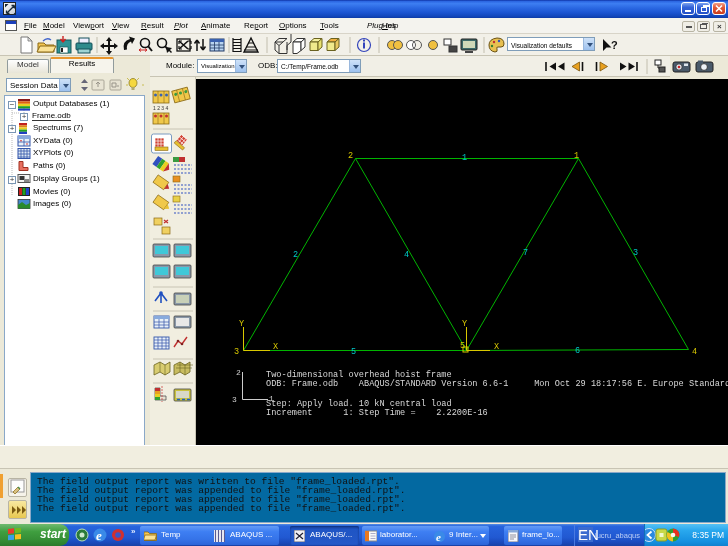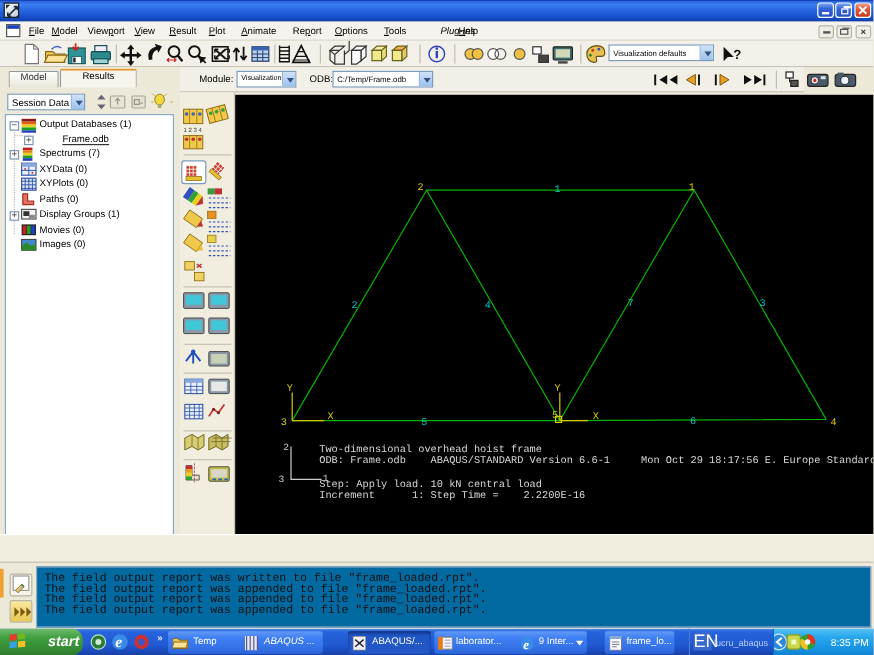--- a/index.html
+++ b/index.html
@@ -101,21 +101,21 @@
 
 <div class="abs" id="menubar">
   <div id="mdiicon">
       <div class="t"></div>
     </div>
   <span class="mi" style="left:24px;"><u>F</u>ile</span>
   <span class="mi" style="left:43px;"><u>M</u>odel</span>
   <span class="mi" style="left:73px;">View<u>p</u>ort</span>
   <span class="mi" style="left:112px;"><u>V</u>iew</span>
   <span class="mi" style="left:141px;"><u>R</u>esult</span>
-  <span class="mi" style="left:174px;"><u>P</u>lot</span>
+  <span class="mi" style="left:174px;font-style:italic;"><u>P</u>lot</span>
   <span class="mi" style="left:201px;"><u>A</u>nimate</span>
   <span class="mi" style="left:244px;">Re<u>p</u>ort</span>
   <span class="mi" style="left:279px;"><u>O</u>ptions</span>
   <span class="mi" style="left:320px;"><u>T</u>ools</span>
   <span class="mi" style="left:367px;font-style:italic;">Plug-<u>i</u>ns</span>
   <span class="mi" style="left:382px;"><u>H</u>elp</span>
   <div class="mdibtn" style="right:33px;">
       <span style="position:absolute;left:3px;top:4px;width:6px;height:2px;background:#555;"></span>
     </div>
   <div class="mdibtn" style="right:18px;">
@@ -340,21 +340,21 @@
       <rect x="14" y="92" width="3" height="7" fill="#cc2020"></rect>
       <rect x="17.5" y="92" width="3" height="7" fill="#20a020"></rect>
       <rect x="21" y="92" width="3" height="7" fill="#2040cc"></rect>
 
       <rect x="13" y="103.5" width="12" height="9" fill="#4488cc" stroke="#333" stroke-width="0.8"></rect>
       <path d="M13 109 l4 -3 l4 3 l4 -2 v5.5 h-12 z" fill="#2a8a2a"></path>
     </svg>
     <div class="pm" style="left:3px;top:5px;">−</div>
     <div class="trow" style="left:28px;top:3px;">Output Databases (1)</div>
     <div class="pm" style="left:15px;top:17px;">+</div>
-    <div class="trow" style="left:27px;top:15px;border-bottom:1px solid #333;margin-left:20px;">Frame.odb</div>
+    <div class="trow" style="left:27px;top:15px;border-bottom:1px solid #333;">Frame.odb</div>
     <div class="pm" style="left:3px;top:29px;">+</div>
     <div class="trow" style="left:28px;top:27px;">Spectrums (7)</div>
     <div class="trow" style="left:28px;top:40px;">XYData (0)</div>
     <div class="trow" style="left:28px;top:52px;">XYPlots (0)</div>
     <div class="trow" style="left:28px;top:65px;">Paths (0)</div>
     <div class="pm" style="left:3px;top:80px;">+</div>
     <div class="trow" style="left:28px;top:78px;">Display Groups (1)</div>
     <div class="trow" style="left:28px;top:91px;">Movies (0)</div>
     <div class="trow" style="left:28px;top:103px;">Images (0)</div>
   </div>
@@ -597,21 +597,21 @@
     <circle cx="46" cy="11" r="2.8" fill="#3a55c8"></circle>
     <text x="59" y="10" font-size="8" fill="#dfeaff" font-weight="bold">»</text>
   </svg>
   <div class="taskbtn" style="left:140px;width:75px;">
     <svg width="13" height="11" style="position:absolute;left:4px;top:4px;">
         <path d="M0 2 h4 l1.5 1.5 h7 v7 h-12.5 z" fill="#f4c753" stroke="#8a6914" stroke-width="0.8"></path>
         <path d="M1 5 h11.5 l-1.5 5 h-11.5 z" fill="#fbe294" stroke="#8a6914" stroke-width="0.8"></path>
       </svg>
     <span style="position:absolute;left:21px;top:4px;">Temp</span>
   </div>
-  <div class="taskbtn" style="left:200px;width:69px;font-style:italic;">
+  <div class="taskbtn" style="left:210px;width:69px;">
     <svg width="11" height="12" style="position:absolute;left:4px;top:4px;">
         <rect width="11" height="12" fill="#e8e8f0"></rect>
         <path d="M1.5 0 v12 M4.5 0 v12 M7.5 0 v12 M10.5 0 v12" stroke="#5a5a90" stroke-width="1"></path>
       </svg>
     <span style="position:absolute;left:20px;top:4px;">ABAQUS ...</span>
   </div>
   <div class="taskbtn" style="left:290px;width:69px;background:linear-gradient(180deg,#1846a8 0%,#1f55c4 20%,#2458c8 100%);box-shadow:inset 0 1px 2px #10307a;">
     <svg width="11" height="12" style="position:absolute;left:4px;top:4px;">
         <rect width="11" height="12" fill="#f0f0f4" stroke="#667"></rect>
         <path d="M2 3 l7 6 m0 -6 l-7 6" stroke="#223" stroke-width="1.2"></path>

